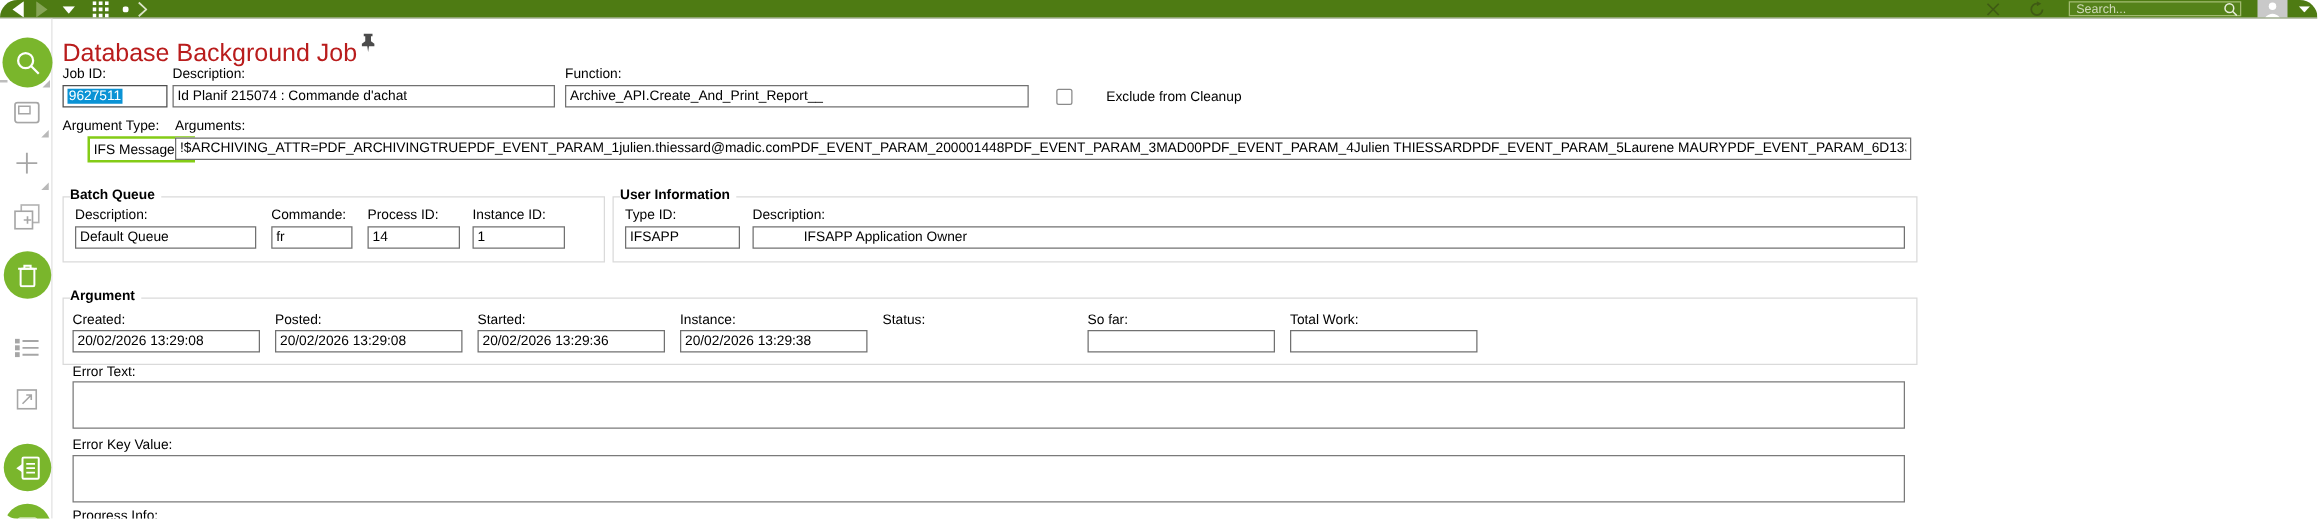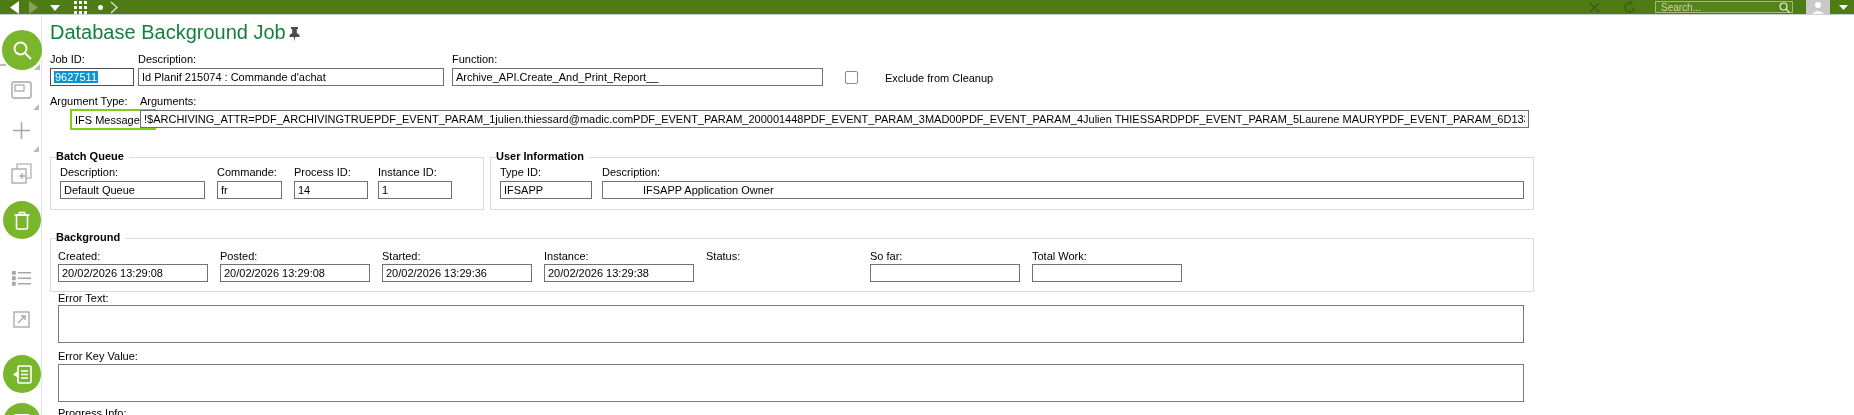--- a/index.html
+++ b/index.html
@@ -1,37 +1,37 @@
 <!DOCTYPE html>
 <html><head>
 <meta charset="utf-8">
 <style>
   html,body{margin:0;padding:0;background:#fff;}
   .screen{position:relative;width:1854px;height:415px;overflow:hidden;background:#fff;
-          font-family:"Liberation Sans",sans-serif;}
+          font-family:"Liberation Sans",sans-serif;border-radius:14px;}
   
   .topbar{position:absolute;left:0;top:0;width:1854px;height:15px;background:#4e7b13;
           border-bottom:1px solid #cfcfcf;box-sizing:border-box;}
   .tb-ic{position:absolute;top:0;height:15px;display:flex;align-items:center;justify-content:center;}
   .tb-search{position:absolute;left:1655px;top:1px;width:138px;height:12px;background:#55821a;
              border:1px solid #a3bb72;color:#e4ead6;font:10px "Liberation Sans",sans-serif;
              padding:0 16px 0 5px;box-sizing:border-box;outline:none;}
   .tb-search::placeholder{color:#cfdab8;}
   .tb-avatar{position:absolute;left:1806px;top:0;width:24px;height:14px;background:#c9c9c9;
              display:flex;align-items:flex-end;justify-content:center;overflow:hidden;}
   
   .sidebar{position:absolute;left:0;top:15px;width:42px;height:400px;background:#fff;
            border-right:1px solid #e2e2e2;box-sizing:border-box;}
   .circle-btn{position:absolute;border-radius:50%;background:#7ab62c;display:flex;
               align-items:center;justify-content:center;}
   .corner-tri{position:absolute;width:0;height:0;border-left:6px solid transparent;
               border-bottom:6px solid #b9b9b9;}
   .edge-tick{position:absolute;left:0;top:49px;width:6px;height:2px;background:#bdbdbd;}
   
-  .title{position:absolute;left:50px;top:21px;font:400 20px "Liberation Sans",sans-serif;color:#15803d;}
+  .title{position:absolute;left:50px;top:32px;font:400 20px "Liberation Sans",sans-serif;color:#b91c1c;}
   .lbl{position:absolute;font:11px "Liberation Sans",sans-serif;color:#000;white-space:nowrap;}
   .fld{position:absolute;height:18px;border:1px solid #717171;background:#fff;
        font:11px "Liberation Sans",sans-serif;color:#000;padding:0 3px;box-sizing:border-box;outline:none;}
   .fld.focused{border:2px solid #84cc16;height:21px;margin-left:20px;}
   .selfld{display:flex;align-items:center;overflow:hidden;}
   .sel-text{background:#0b93d5;color:#fff;padding:0 1px;}
   .chk{position:absolute;width:13px;height:13px;background:#fff;border:1px solid #8a8a8a;
        border-radius:2px;box-sizing:border-box;}
   .group{position:absolute;border:1px solid #dadada;background:transparent;}
   .legend{position:absolute;font:bold 11px "Liberation Sans",sans-serif;color:#000;background:#fff;
@@ -242,21 +242,21 @@
   <div class="group" style="left:490px;top:157px;width:1042px;height:51px;"></div>
   <div class="legend" style="left:496px;top:150px;">User Information</div>
 
   <div class="lbl" style="left:500px;top:166px;">Type ID:</div>
   <input class="fld" style="left: 500px; top: 181px; width: 92px;" value="IFSAPP">
 
   <div class="lbl" style="left:602px;top:166px;">Description:</div>
   <input class="fld" style="left: 602px; top: 181px; width: 922px; padding-left: 40px;" value="IFSAPP Application Owner">
 
   <div class="group" style="left:50px;top:238px;width:1482px;height:52px;"></div>
-  <div class="legend" style="left:56px;top:231px;">Background</div>
+  <div class="legend" style="left:56px;top:231px;">Argument</div>
 
   <div class="lbl" style="left:58px;top:250px;">Created:</div>
   <input class="fld" style="left: 58px; top: 264px; width: 150px;" value="20/02/2026 13:29:08">
 
   <div class="lbl" style="left:220px;top:250px;">Posted:</div>
   <input class="fld" style="left: 220px; top: 264px; width: 150px;" value="20/02/2026 13:29:08">
 
   <div class="lbl" style="left:382px;top:250px;">Started:</div>
   <input class="fld" style="left: 382px; top: 264px; width: 150px;" value="20/02/2026 13:29:36">
 

